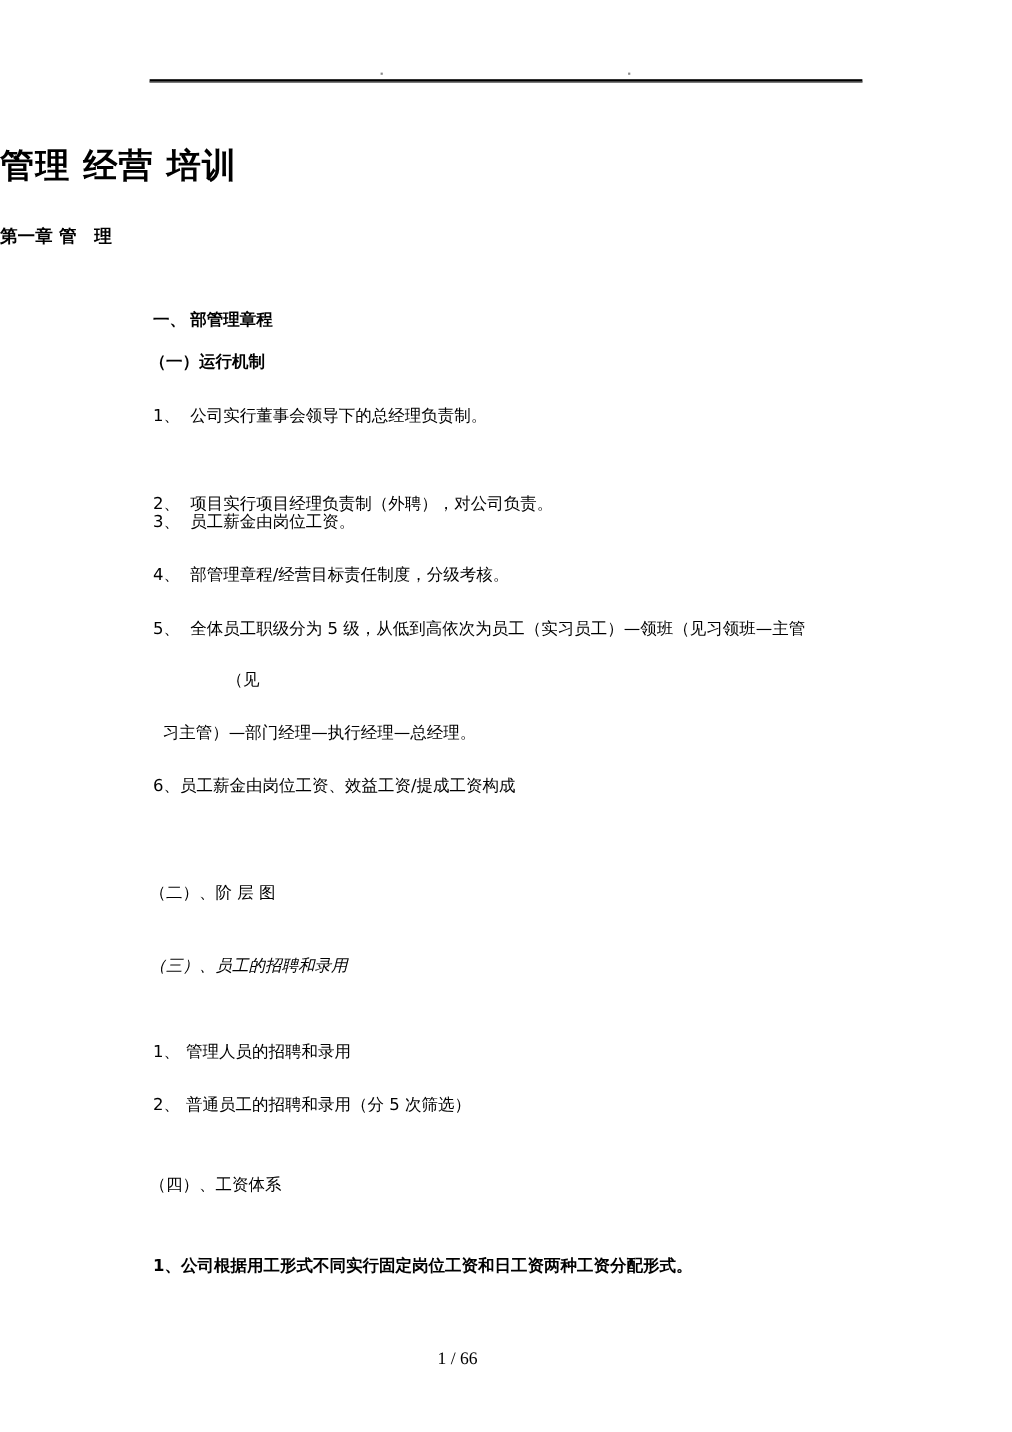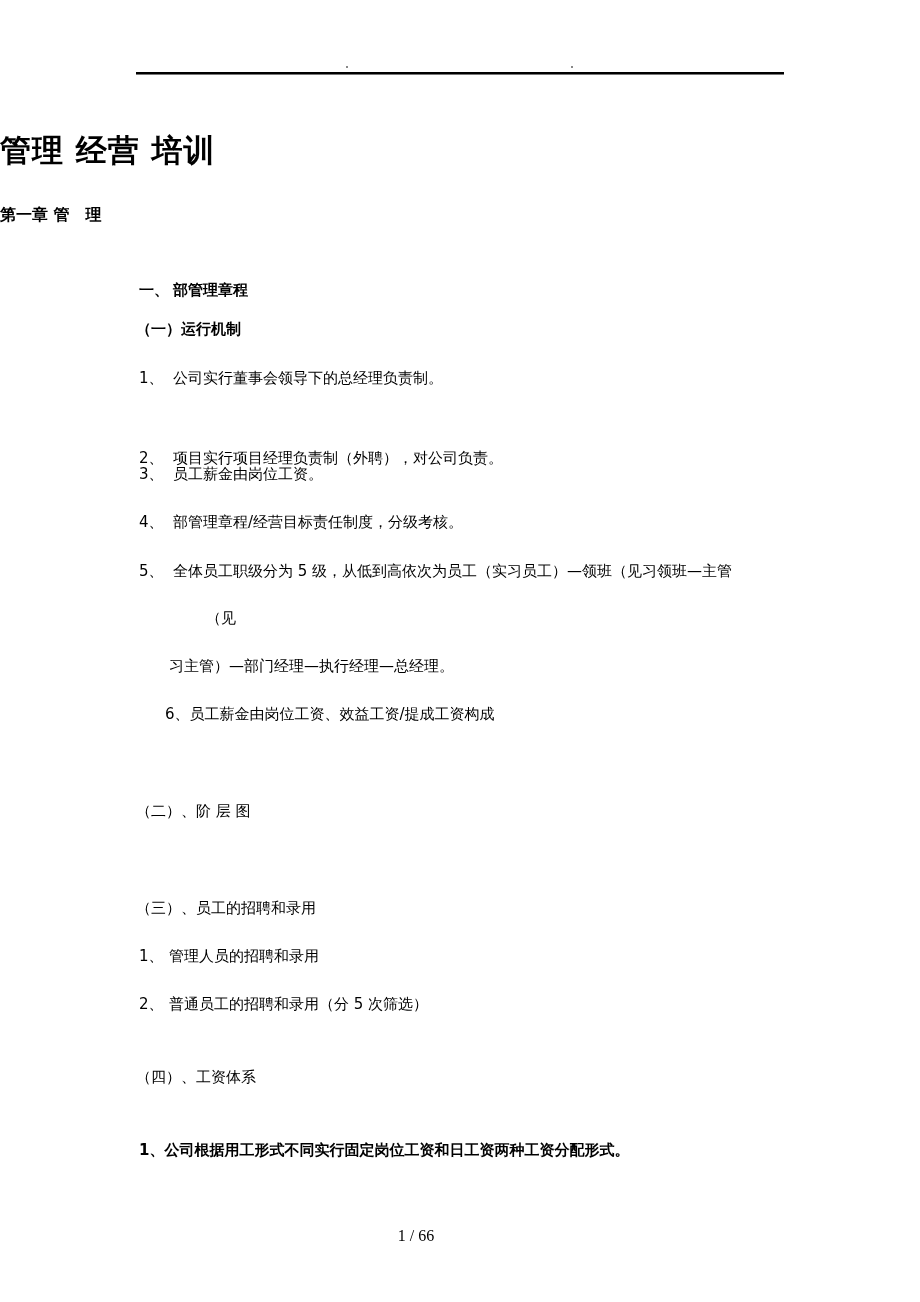--- a/index.html
+++ b/index.html
@@ -99,26 +99,26 @@
 <div class="line" style="top:464px;">
   <span class="num">3、</span><span>员工薪金由岗位工资。</span>
 </div>
 <div class="line" style="top:512px;">
   <span class="num">4、</span><span>部管理章程/经营目标责任制度，分级考核。</span>
 </div>
 <div class="line" style="top:561px;">
   <span class="num">5、</span><span>全体员工职级分为 5 级，从低到高依次为员工（实习员工）—领班（见习领班—主管</span>
 </div>
 <div class="line" style="top:608px; left:206px;">（见</div>
-<div class="line" style="top:656px; left:169px;">习主管）—部门经理—执行经理—总经理。</div>
-<div class="line" style="top:704px;margin-left:26px;">6、员工薪金由岗位工资、效益工资/提成工资构成</div>
+<div class="line" style="top:656px; left:148px;">习主管）—部门经理—执行经理—总经理。</div>
+<div class="line" style="top:704px;">6、员工薪金由岗位工资、效益工资/提成工资构成</div>
 
 <div class="line" style="top:801px; left:136px;">（二）、阶 层 图</div>
 
-<div class="line" style="top:898px; left:136px;">（三）、员工的招聘和录用</div>
+<div class="line" style="top:868px; left:136px;font-style:italic;">（三）、员工的招聘和录用</div>
 
 <div class="line" style="top:946px;">
   <span class="num-short">1、</span><span>管理人员的招聘和录用</span>
 </div>
 <div class="line" style="top:994px;">
   <span class="num-short">2、</span><span>普通员工的招聘和录用（分 5 次筛选）</span>
 </div>
 
 <div class="line" style="top:1067px; left:136px;">（四）、工资体系</div>
 

